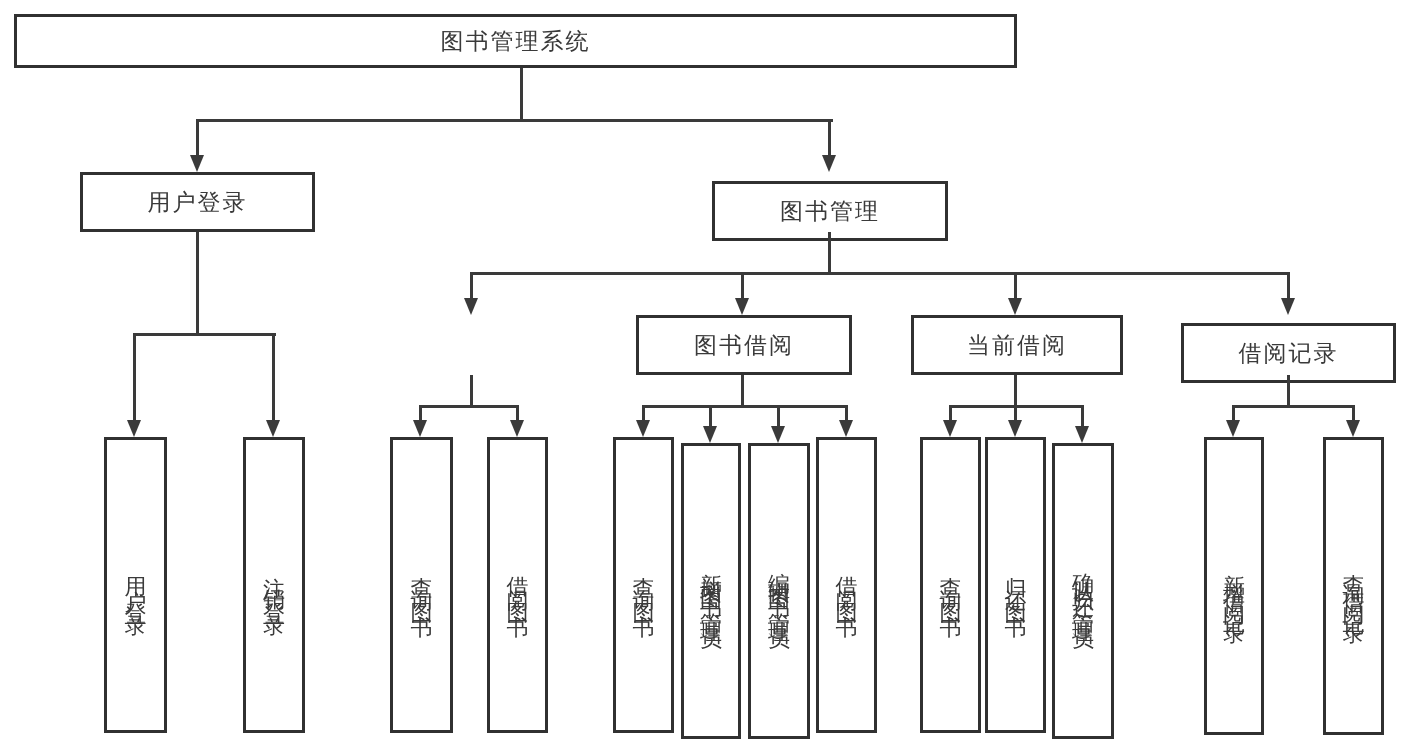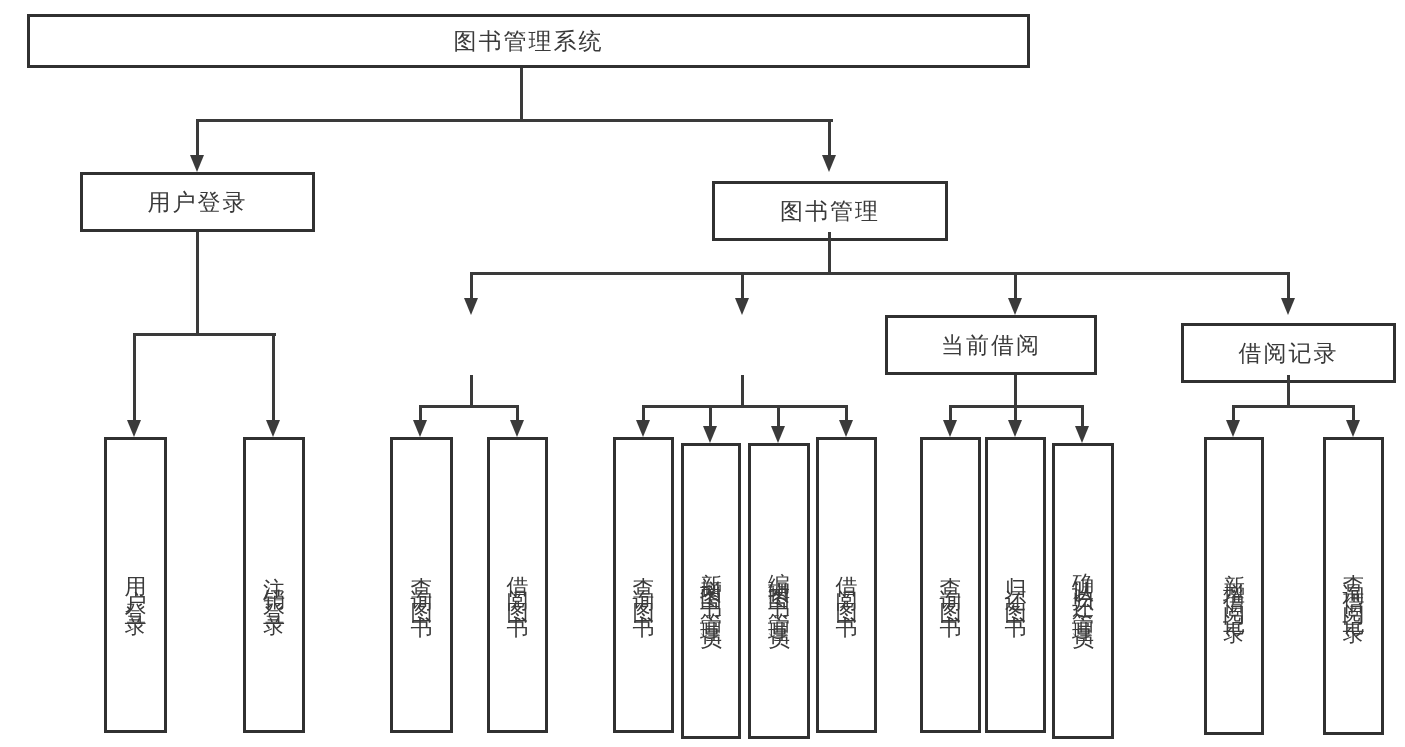--- a/index.html
+++ b/index.html
@@ -9,21 +9,21 @@
 
   
   .hbox, .vbox {
     position:absolute; background:#fff;
     border:3px solid var(--border,#313131);
     color:var(--text,#3a3a3a);
     display:flex; align-items:center; justify-content:center;
     line-height:1;
   }
   .hbox { height:60px; font-size:23px; letter-spacing:2px; }
-  .root { left:27px; top:14px; width:1003px; height:54px; }
+  .root { left:14px; top:14px; width:1003px; height:54px; }
   .vbox {
     top:437px; height:296px; font-size:22px;
     writing-mode:vertical-rl; text-orientation:mixed;
     letter-spacing:13px;
   }
   .vbox.long  { letter-spacing:10px; }
   .vbox.xlong { letter-spacing:8px; top:443px; }
 
   
   .line { position:absolute; background:var(--line,#3a3a3a); }
@@ -49,21 +49,24 @@
     <span>图书管理系统</span>
   </div>
 
   <div class="hbox" style="left:80px; top:172px; width:235px;">
     <span>用户登录</span>
   </div>
   <div class="hbox" style="left:712px; top:181px; width:236px;">
     <span>图书管理</span>
   </div>
 
-  <div class="hbox" style="left:885px; top:315px; width:212px;">
+  <div class="hbox" style="left:636px; top:315px; width:216px;">
+    <span>图书借阅</span>
+  </div>
+  <div class="hbox" style="left:911px; top:315px; width:212px;">
     <span>当前借阅</span>
   </div>
   <div class="hbox" style="left:1181px; top:323px; width:215px;">
     <span>借阅记录</span>
   </div>
 
   <div class="vbox" style="left:104px; width:63px;">
     <span>用户登录</span>
   </div>
   <div class="vbox" style="left:243px; width:62px;">

